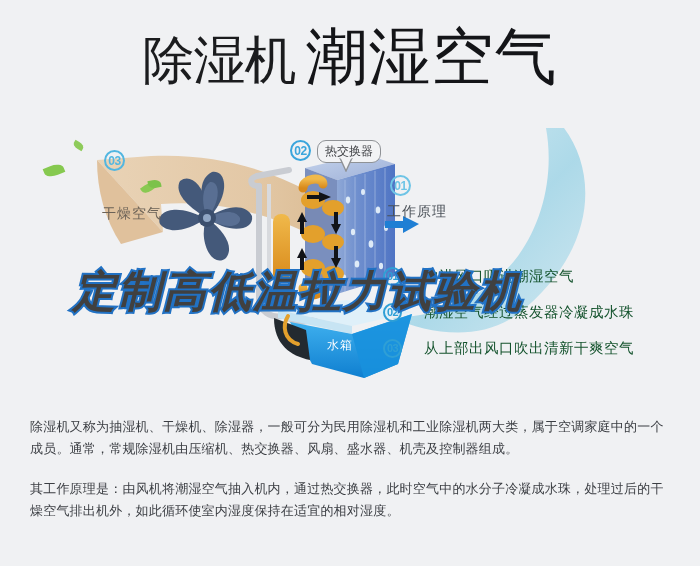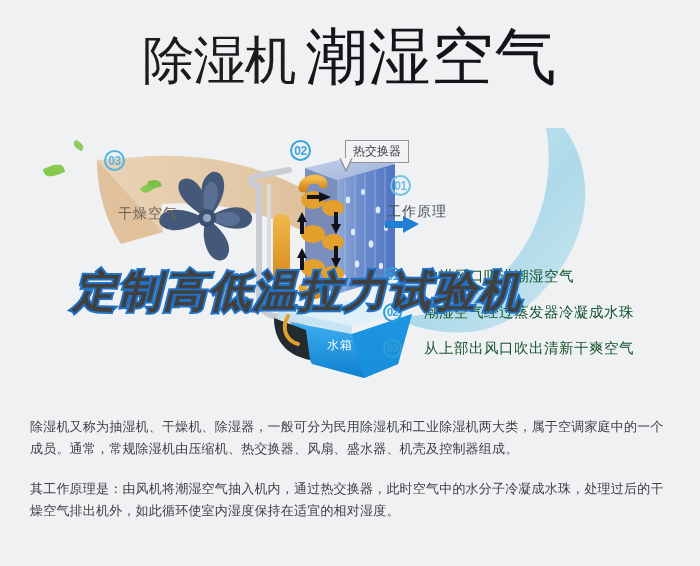--- a/index.html
+++ b/index.html
@@ -62,27 +62,27 @@
   }
   .badge-03{left:104px;top:30px;background:none;color:#52b6e0;
             border:2px solid #52b6e0;width:21px;height:21px;box-sizing:border-box;font-size:12px;}
   .badge-02{left:290px;top:20px;background:none;color:#3aa5dc;
             border:2px solid #3aa5dc;width:21px;height:21px;box-sizing:border-box;font-size:12px;}
   .badge-01{left:390px;top:55px;background:none;color:#6ec4e6;
             border:2px solid #6ec4e6;width:21px;height:21px;box-sizing:border-box;font-size:12px;}
 
   .callout{
     position:absolute;left:317px;top:20px;
-    border:1.5px solid #8f9296;border-radius:0;background:#f2f3f5;
-    padding:2px 7px;font-size:12px;color:#3c3e42;white-space:nowrap;margin-left:28px;
+    border:1.5px solid #8f9296;border-radius:9px;background:#f2f3f5;
+    padding:2px 7px;font-size:12px;color:#3c3e42;white-space:nowrap;
   }
   .callout-tail{position:absolute;left:339px;top:38px;width:14px;height:14px;}
 
   .lbl{position:absolute;white-space:nowrap;}
-  .lbl-dry{left:118px;top:85px;font-size:14px;color:#6b6257;letter-spacing:1px;}
+  .lbl-dry{left:102px;top:85px;font-size:14px;color:#6b6257;letter-spacing:1px;}
   .lbl-humid{left:387px;top:83px;font-size:14px;color:#4a5158;letter-spacing:1px;}
   .lbl-tank{left:327px;top:217px;font-size:12px;color:#ffffff;letter-spacing:1px;}
 
   
   .steps{position:absolute;left:383px;top:258px;width:300px;}
   .step{display:flex;align-items:center;height:36px;}
   .step-num{
     width:19px;height:19px;border-radius:50%;
     border:2px solid #2f9fd6;box-sizing:border-box;
     color:#2f9fd6;font-size:11px;font-weight:bold;

